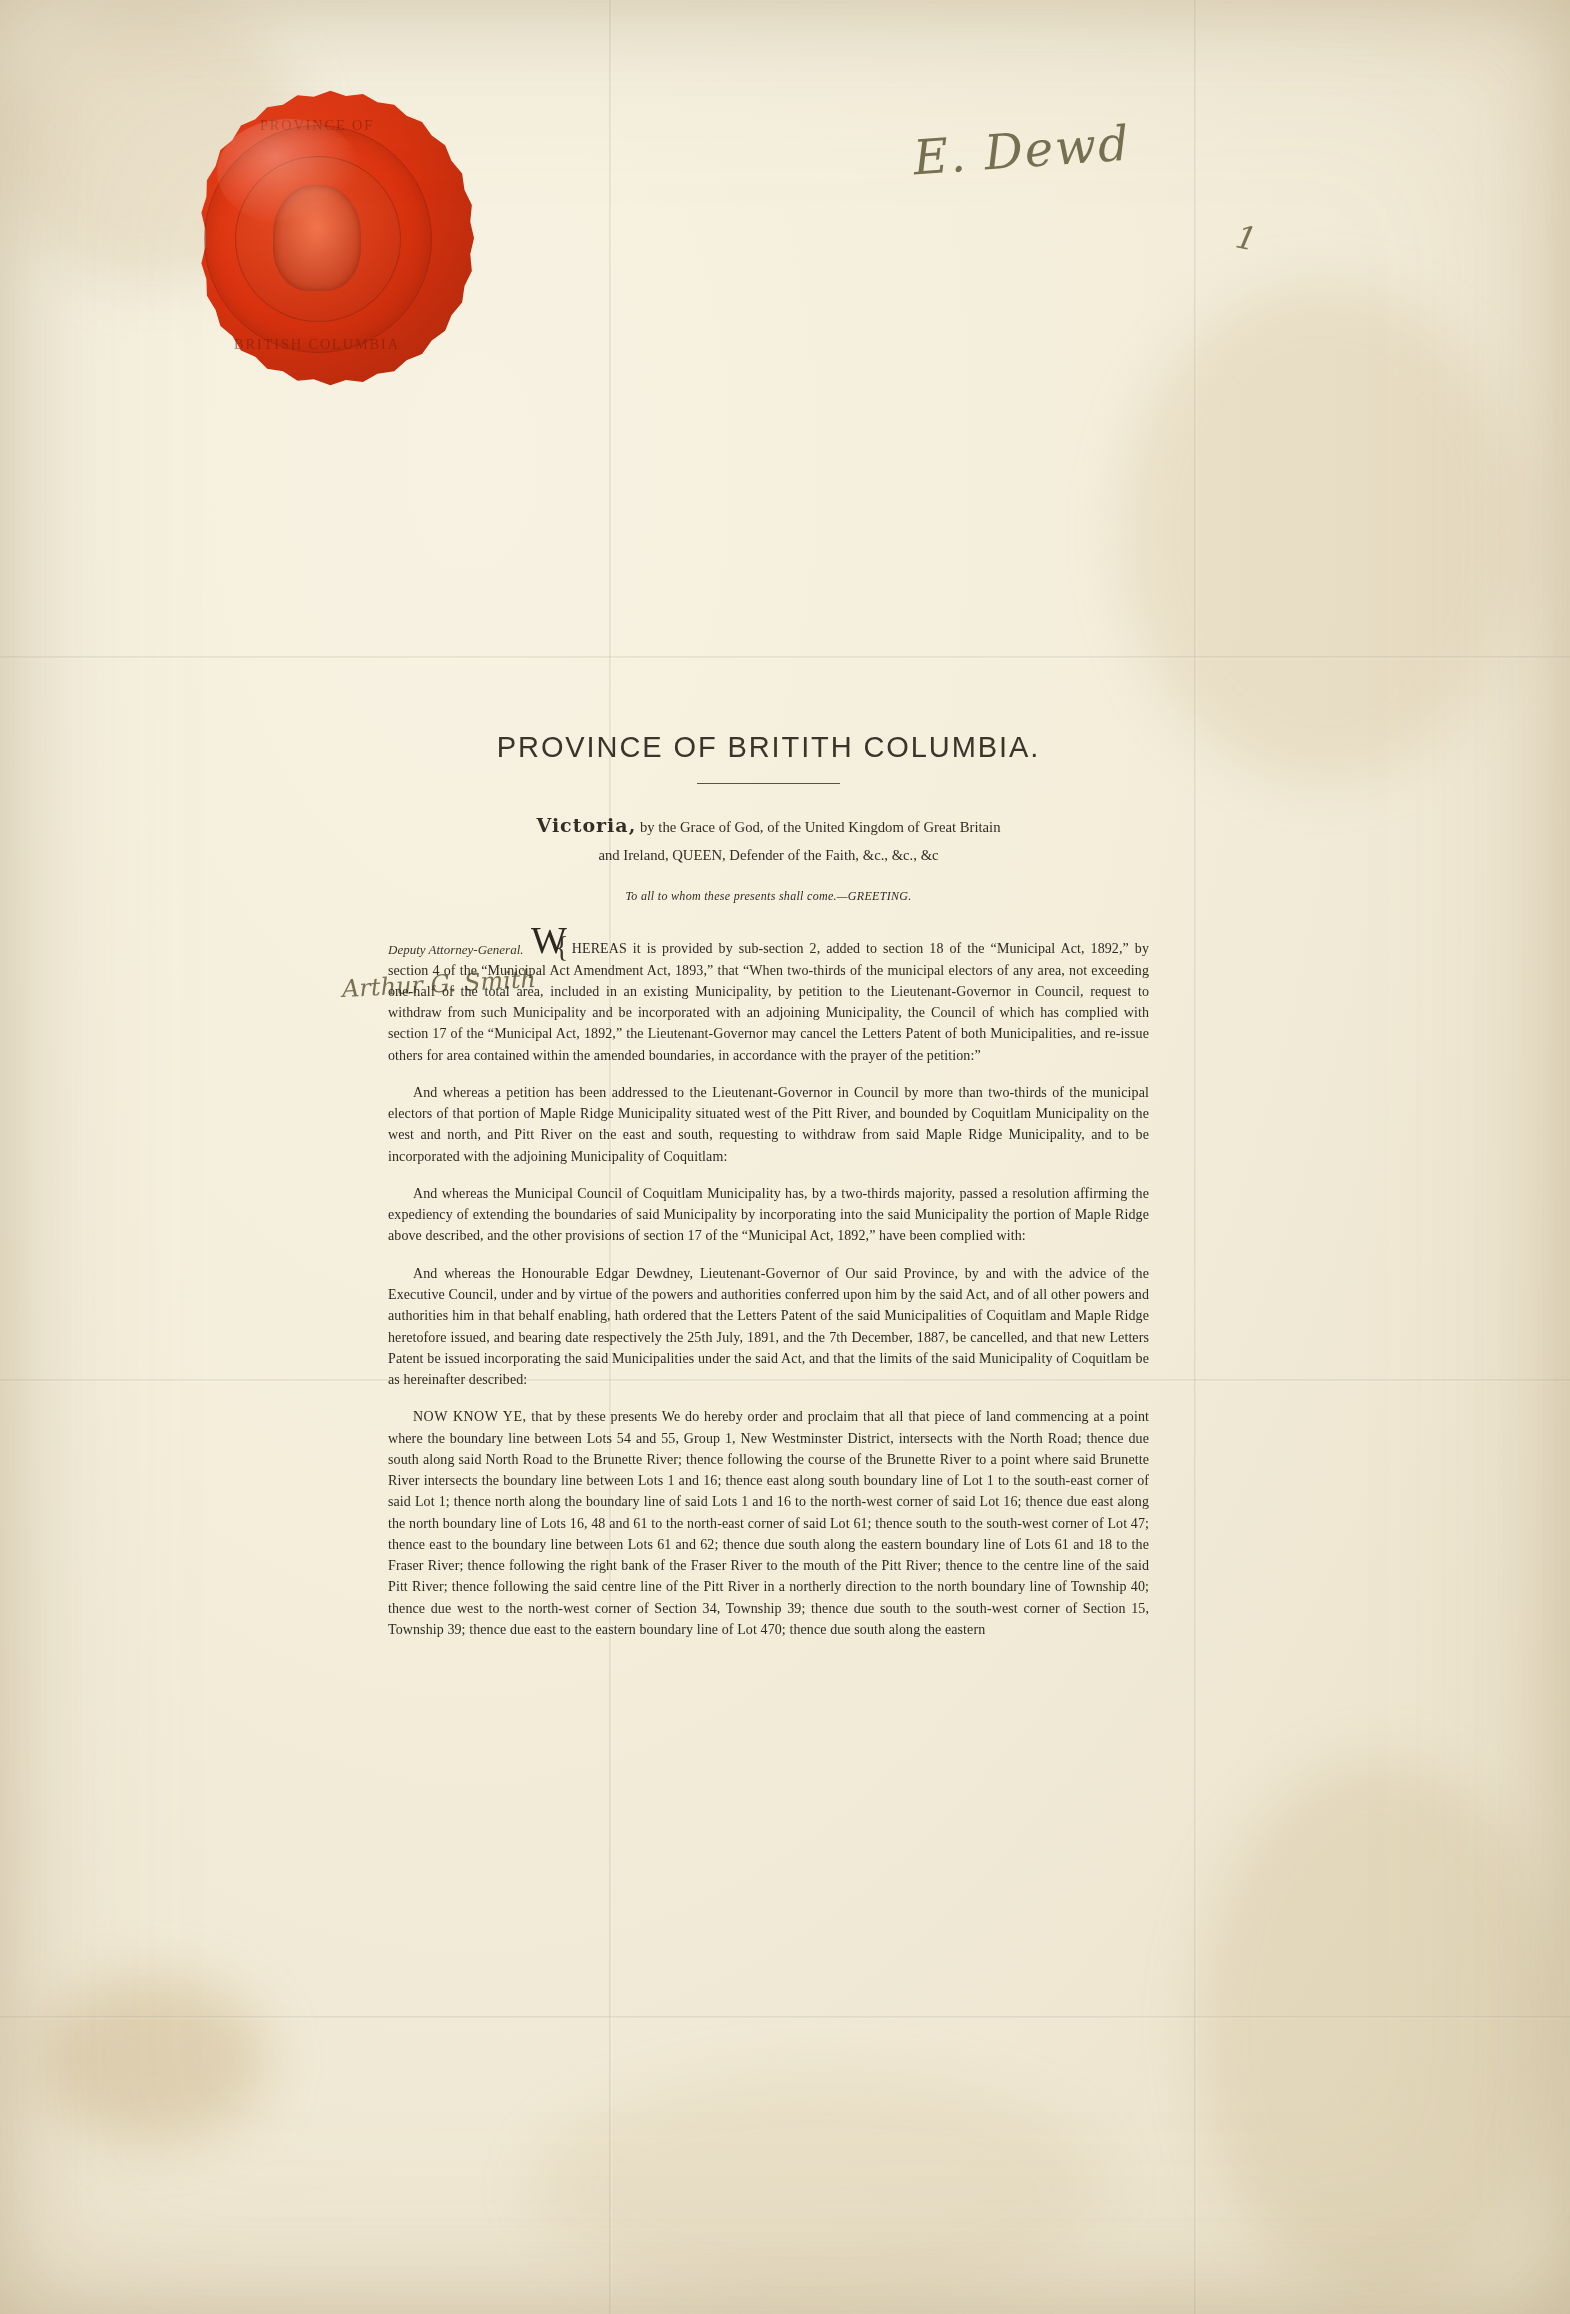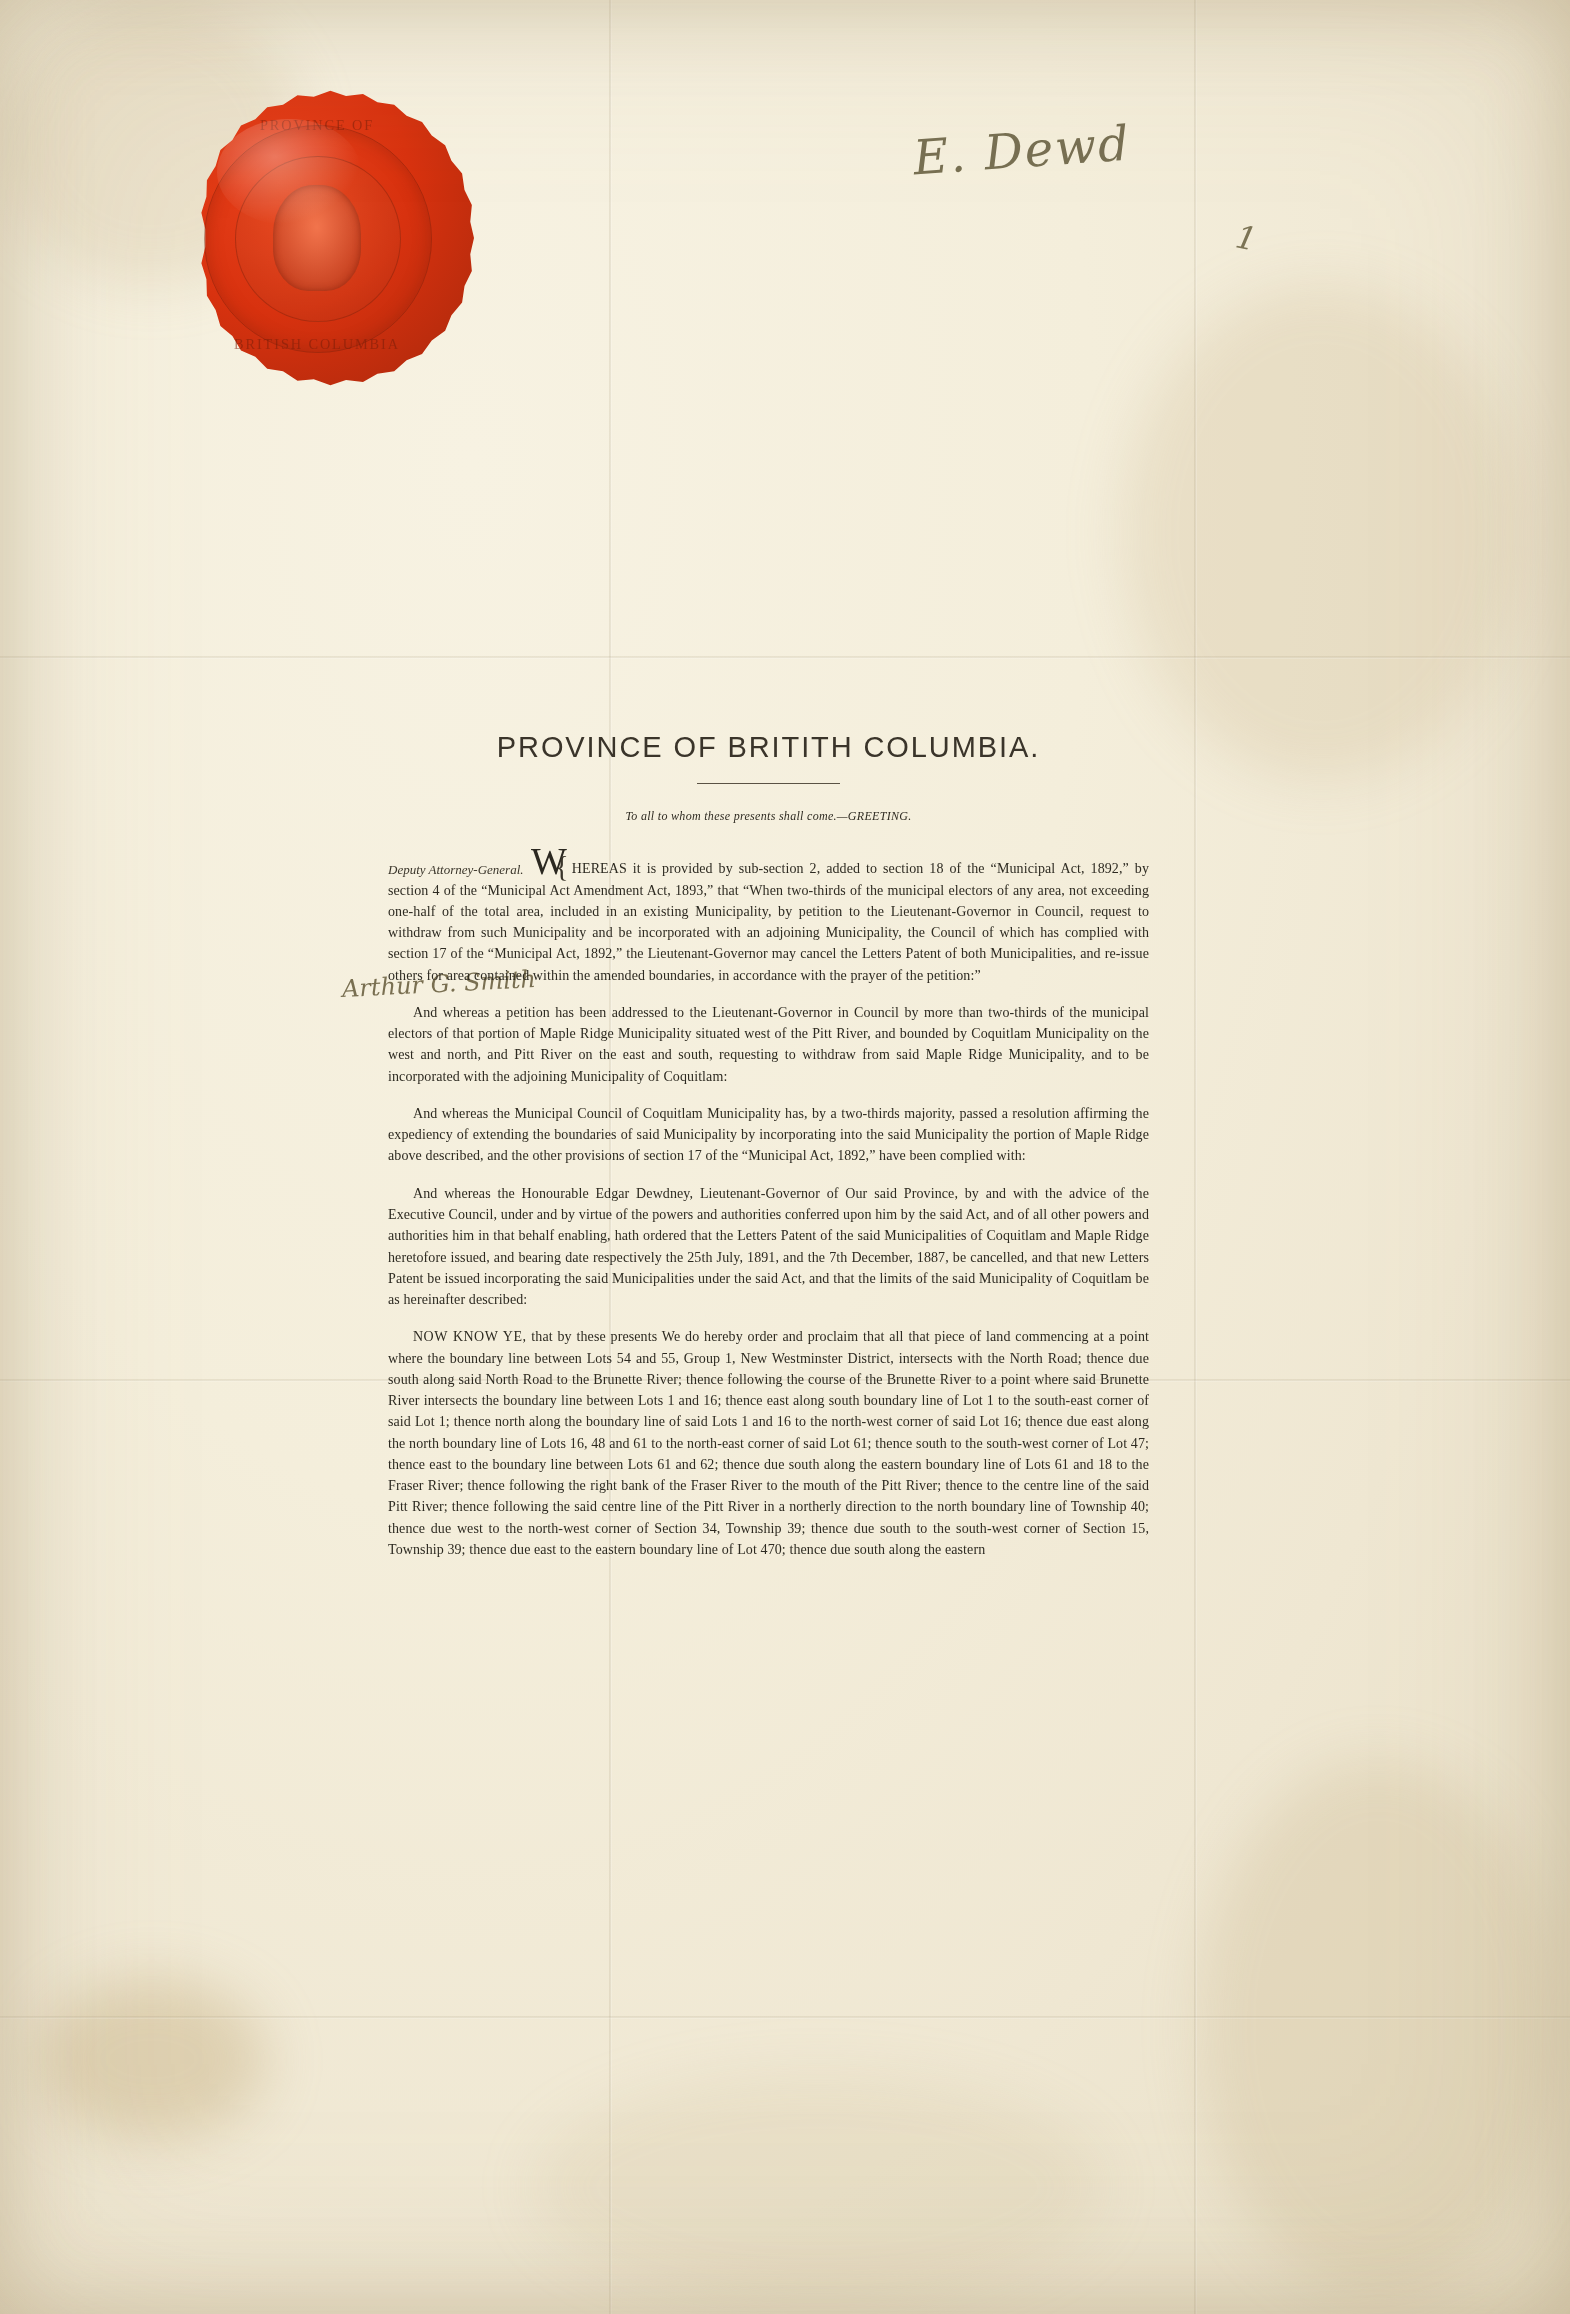--- a/index.html
+++ b/index.html
@@ -276,20 +276,24 @@
 
   <div class="handwriting" id="sig-top">E. Dewd</div>
   <div class="handwriting" id="sig-tick">1</div>
   <div class="handwriting" id="sig-smith">Arthur G. Smith</div>
 
   <div id="doc">
 
     <div class="title-province">PROVINCE OF BRITITH COLUMBIA.</div>
     <div class="rule"></div>
 
+    <div class="regnal">
+      <span class="vic">Victoria,</span><span> by the Grace of God, of the United Kingdom of Great Britain</span><br>
+      <span>and Ireland, </span><span class="sc">QUEEN</span><span>, Defender of the Faith, &amp;c., &amp;c., &amp;c</span>
+    </div>
 
     <div class="greeting">To all to whom these presents shall come.—GREETING.</div>
 
     <div class="dropcap-block">
       <div class="deputy-label">Deputy Attorney-General.</div>
       <div class="brace">{</div>
       <p class="para firstpara"><span class="dropcap" style="float:none;margin-left:0;">W</span><span>HEREAS it is provided by sub-section 2, added to section 18 of the “Municipal Act, 1892,” by section 4 of the “Municipal Act Amendment Act, 1893,” that “When two-thirds of the municipal electors of any area, not exceeding one-half of the total area, included in an existing Municipality, by petition to the Lieutenant-Governor in Council, request to withdraw from such Municipality and be incorporated with an adjoining Municipality, the Council of which has complied with section 17 of the “Municipal Act, 1892,” the Lieutenant-Governor may cancel the Letters Patent of both Municipalities, and re-issue others for area contained within the amended boundaries, in accordance with the prayer of the petition:”</span></p>
     </div>
 
     <p class="para indent">And whereas a petition has been addressed to the Lieutenant-Governor in Council by more than two-thirds of the municipal electors of that portion of Maple Ridge Municipality situated west of the Pitt River, and bounded by Coquitlam Municipality on the west and north, and Pitt River on the east and south, requesting to withdraw from said Maple Ridge Municipality, and to be incorporated with the adjoining Municipality of Coquitlam:</p>

